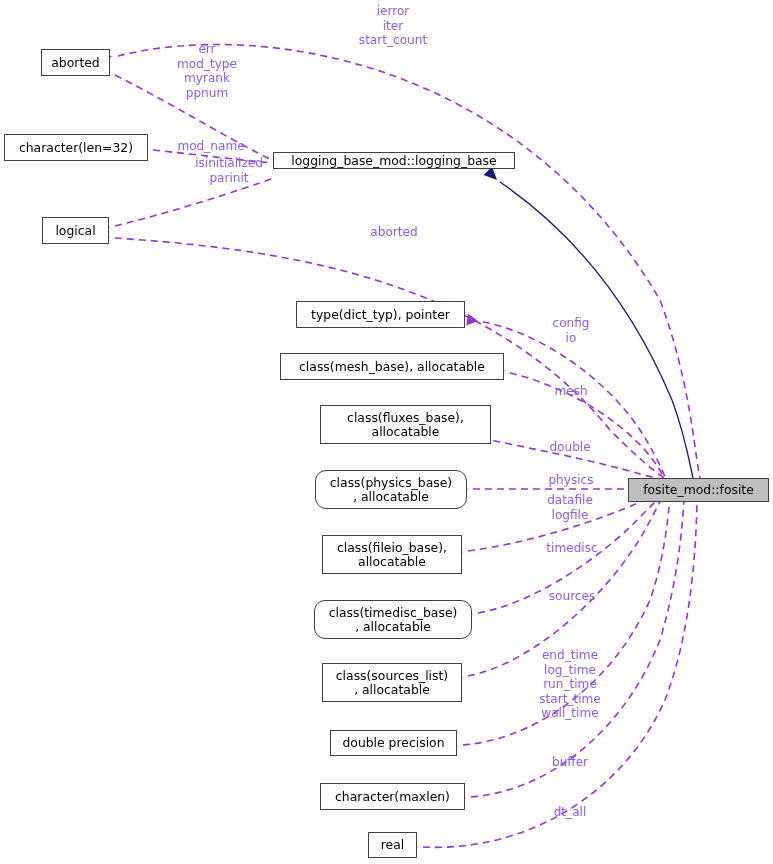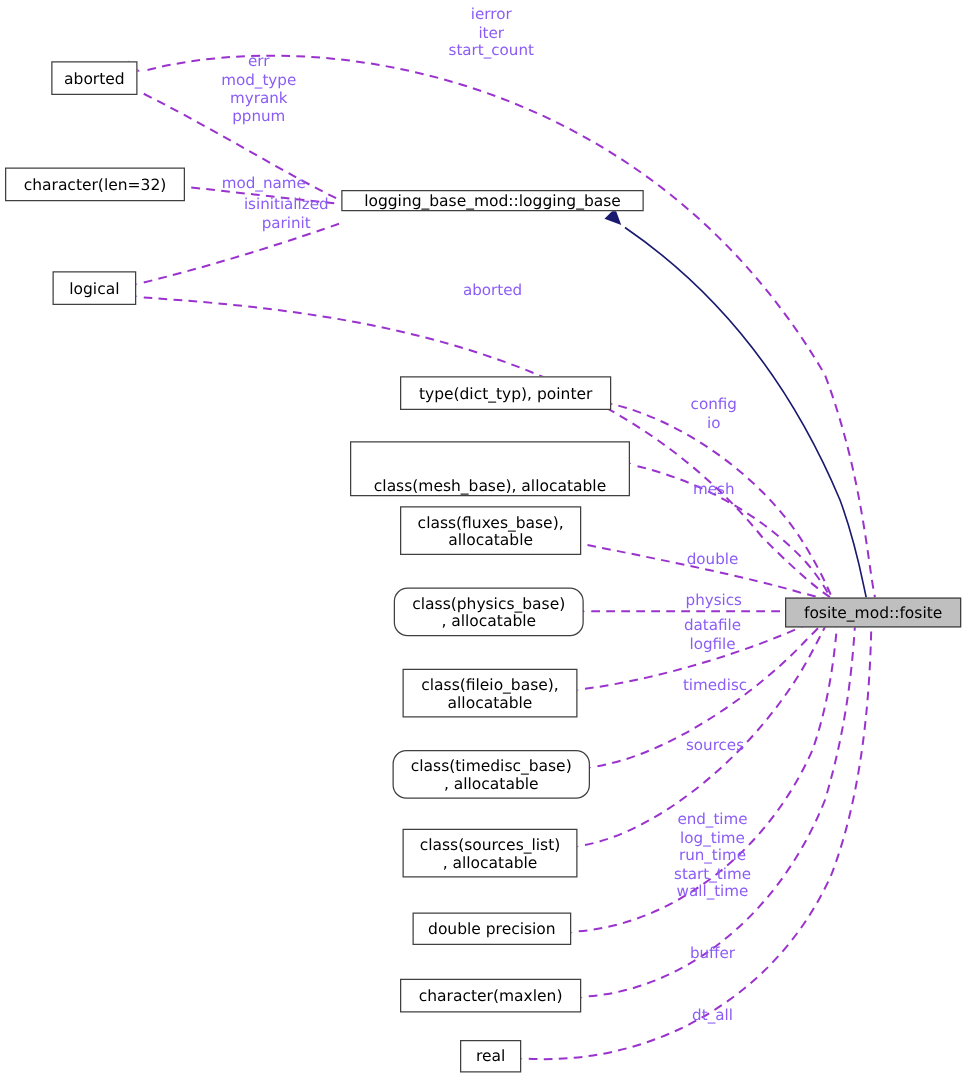--- a/index.html
+++ b/index.html
@@ -62,23 +62,23 @@
         <polygon points="0,0 11,-6 11,6" transform="translate(466,798) rotate(176)" fill="#9A32CD"></polygon>
         <polygon points="0,0 11,-6 11,6" transform="translate(418,847) rotate(183)" fill="#9A32CD"></polygon>
       </g>
   </svg>
 
   <div id="node-layer">
       <div class="node-box thick" style="left: 41px; top: 49px; width: 69px; height: 27px;"><span>aborted</span></div>
       <div class="node-box thick" style="left: 4px; top: 134px; width: 144px; height: 27px;"><span>character(len=32)</span></div>
       <div class="node-box thick" style="left: 42px; top: 217px; width: 67px; height: 27px;"><span>logical</span></div>
       <div class="node-box thick" style="left: 273px; top: 152px; width: 242px; height: 17px;"><span>logging_base_mod::logging_base</span></div>
-      <div class="node-box thick" style="left: 320px; top: 301px; width: 169px; height: 27px;"><span>type(dict_typ), pointer</span></div>
-      <div class="node-box thick" style="left: 280px; top: 353px; width: 224px; height: 44px; align-items: flex-end;"><span>class(mesh_base), allocatable</span></div>
-      <div class="node-box thick" style="left: 320px; top: 405px; width: 145px; height: 39px;"><span>class(fluxes_base),
+      <div class="node-box thick" style="left: 296px; top: 301px; width: 169px; height: 27px;"><span>type(dict_typ), pointer</span></div>
+      <div class="node-box thick" style="left: 280px; top: 353px; width: 224px; height: 27px;"><span>class(mesh_base), allocatable</span></div>
+      <div class="node-box thick" style="left: 320px; top: 405px; width: 171px; height: 39px;"><span>class(fluxes_base),
 allocatable</span></div>
       <div class="node-box thick" style="left: 315px; top: 470px; width: 152px; height: 39px; border-radius: 11px;"><span>class(physics_base)
 , allocatable</span></div>
       <div class="node-box thick" style="left: 322px; top: 535px; width: 140px; height: 39px;"><span>class(fileio_base),
 allocatable</span></div>
       <div class="node-box thick" style="left: 314px; top: 600px; width: 158px; height: 39px; border-radius: 11px;"><span>class(timedisc_base)
 , allocatable</span></div>
       <div class="node-box thick" style="left: 322px; top: 663px; width: 140px; height: 39px;"><span>class(sources_list)
 , allocatable</span></div>
       <div class="node-box thick" style="left: 330px; top: 730px; width: 127px; height: 26px;"><span>double precision</span></div>

